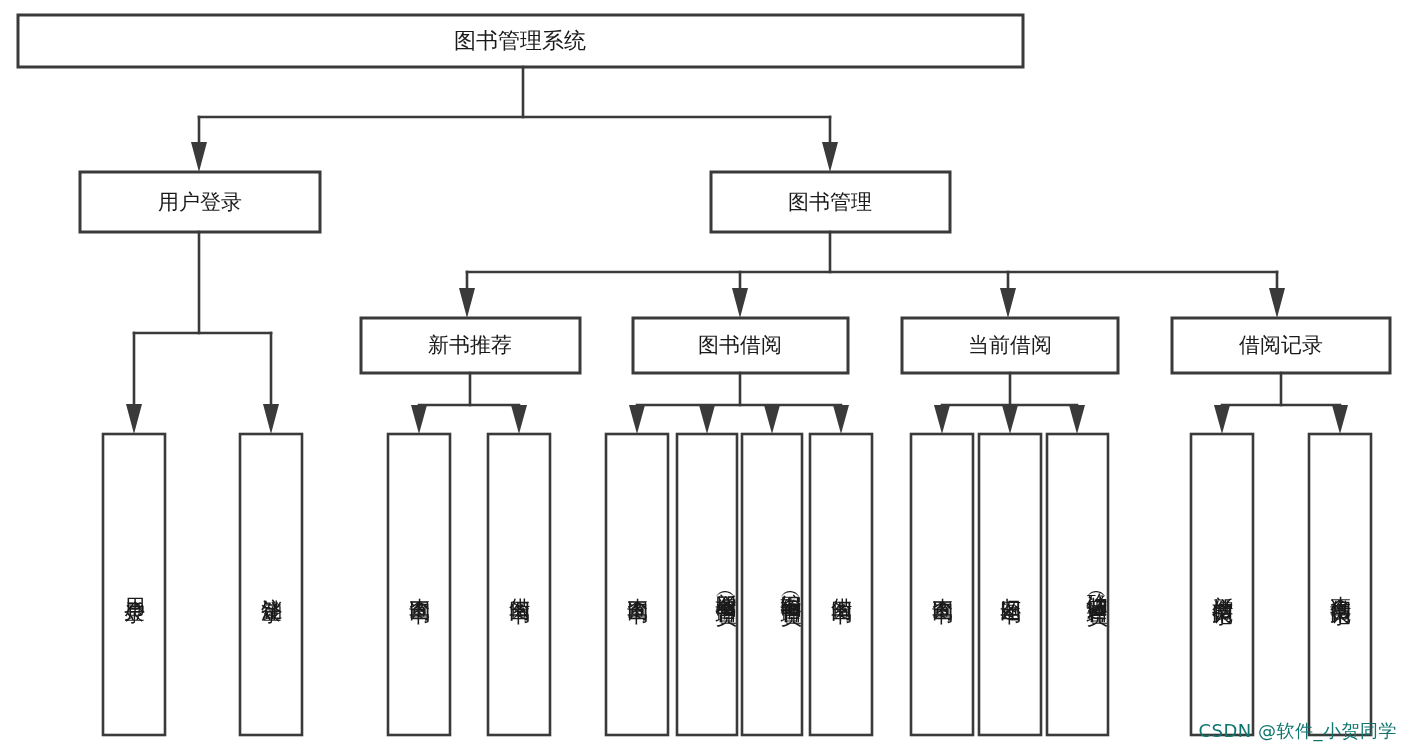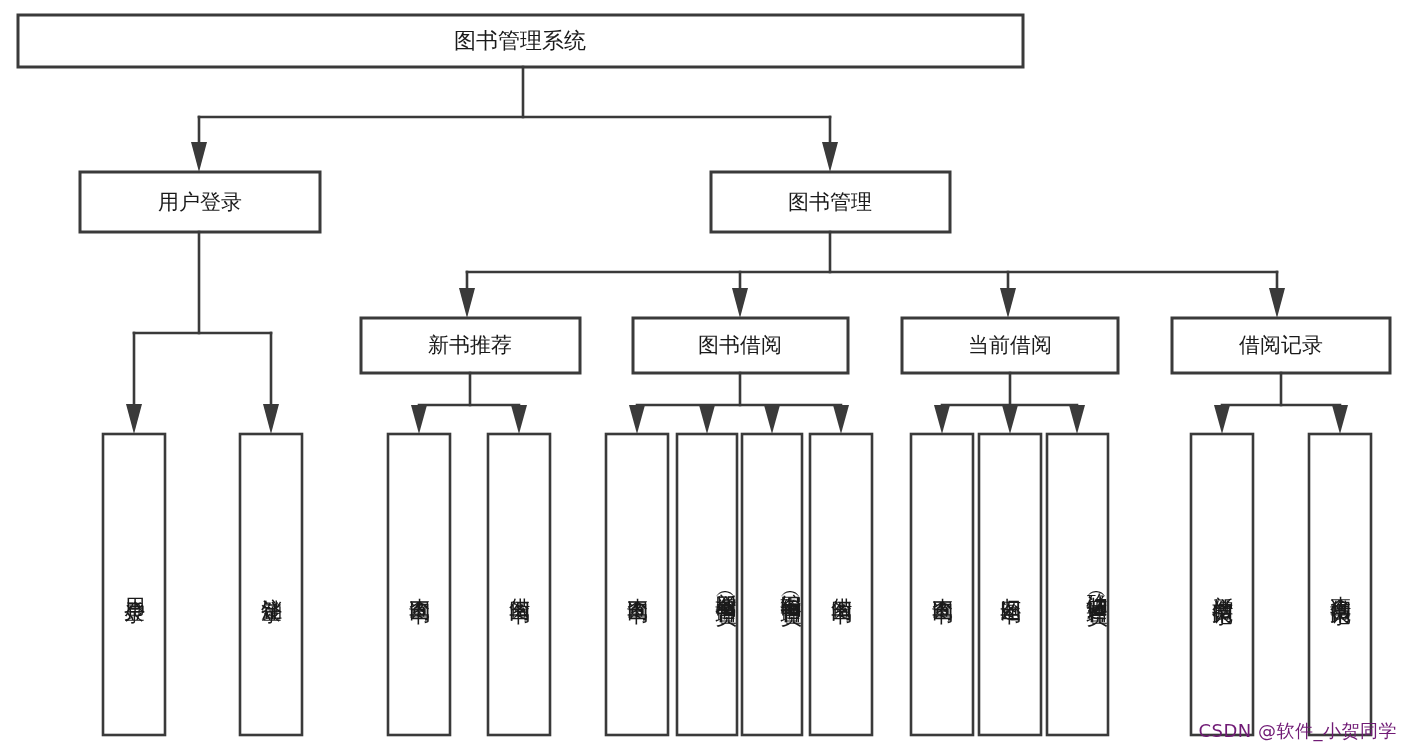--- a/index.html
+++ b/index.html
@@ -74,21 +74,21 @@
     justify-content: center;
     white-space: nowrap;
     user-select: none;
   }
   .watermark {
     position: absolute;
     right: 8px;
     bottom: 4px;
     font-family: "DejaVu Sans", "Liberation Sans", sans-serif;
     font-size: 18px;
-    color: #701a75;
+    color: #0f766e;
     letter-spacing: 0.5px;
     white-space: nowrap;
   }
 </style>
 </head>
 <body>
 
 <div id="diagram-root">
 
   <svg class="canvas" viewBox="0 0 1405 747" xmlns="http://www.w3.org/2000/svg">

